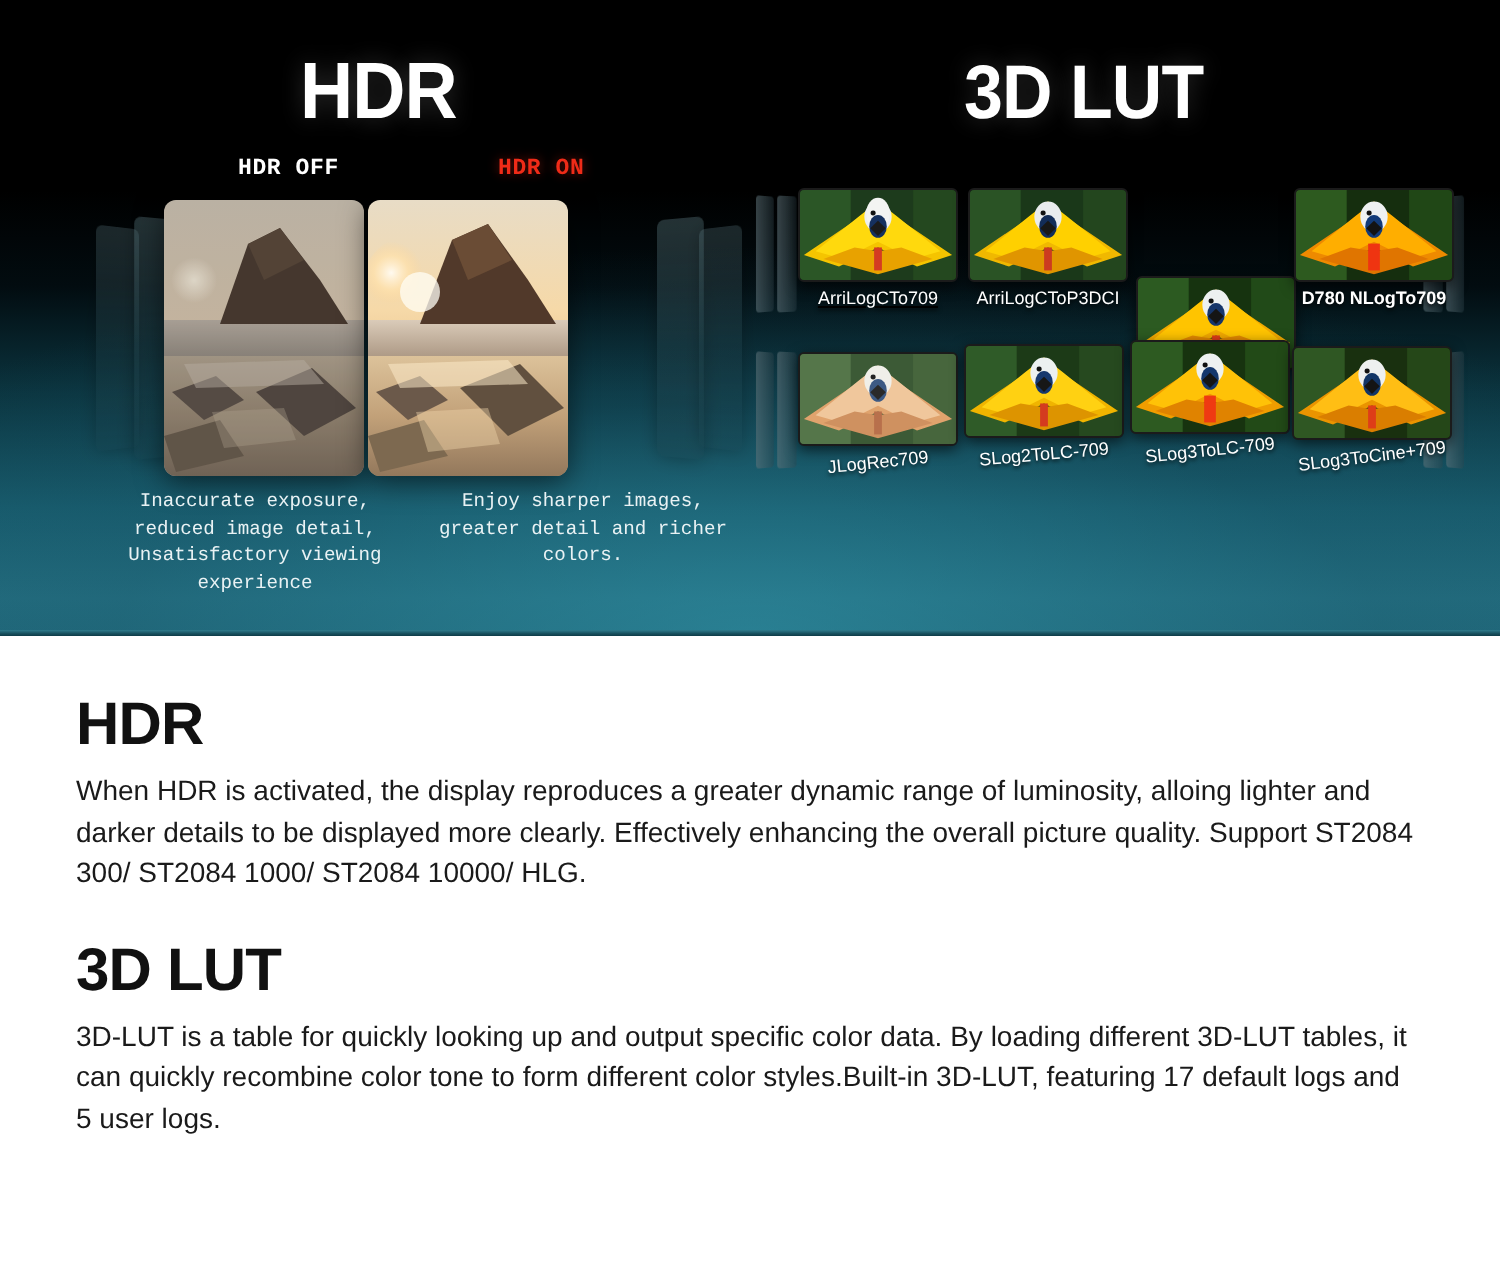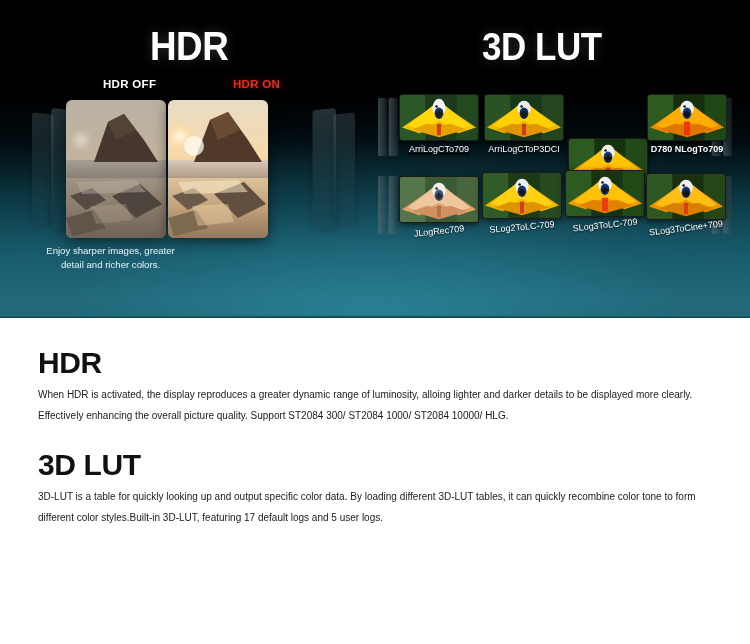--- a/index.html
+++ b/index.html
@@ -35,21 +35,21 @@
     color: #ffffff;
     font-weight: bold;
     letter-spacing: -0.5px;
     text-shadow: 0 0 12px rgba(255,255,255,0.18);
     font-family: "Liberation Sans", sans-serif;
   }
   #title-hdr { left: 150px; top: 24px; font-size: 40px; transform: scaleX(0.92); transform-origin: left center; }
   #title-lut { left: 482px; top: 26px; font-size: 38px; transform: scaleX(0.92); transform-origin: left center; }
 
   
-  .hdr-block { position: absolute; left: 28px; top: 78px; width: 330px; height: 230px; }
+  .hdr-block { position: absolute; left: 44px; top: 78px; width: 330px; height: 230px; font-family: Liberation Mono, monospace; }
 
   .hdr-state-row { position: relative; height: 18px; }
   .hdr-state {
     position: absolute;
     font-size: 11.5px;
     font-weight: bold;
     letter-spacing: 0.3px;
   }
   #hdr-off-label { left: 75px; color: #ffffff; }
   #hdr-on-label { left: 205px; color: #ef2b18; text-shadow: 0 0 6px rgba(239,43,24,0.45); }
@@ -158,21 +158,21 @@
   .content { padding: 28px 38px 0 38px; }
   .sec-title {
     color: #111111;
     font-size: 30px;
     font-weight: bold;
     letter-spacing: -0.4px;
     line-height: 34px;
   }
   .sec-body {
     color: #1a1a1a;
-    font-size: 10px;
+    font-size: 14px;
     line-height: 20.5px;
     margin-top: 5px;
     max-width: 672px;
   }
   .sec-spacer { height: 22px; }
 </style>
 </head>
 <body>
 
 <div class="hero">
@@ -265,20 +265,21 @@
           <path d="M46 94 L76 82 L98 104 L70 118 Z" fill="#61503f"></path>
           <path d="M0 118 L28 110 L40 128 L6 136 Z" fill="#7d6950"></path>
           <path d="M10 82 L70 80 L80 92 L16 94 Z" fill="#fbe9c9" opacity="0.55"></path>
           <path d="M24 106 L60 104 L66 122 L30 126 Z" fill="#f0d6ab" opacity="0.42"></path>
           <circle cx="26" cy="46" r="10" fill="#fffdf6" opacity="0.75"></circle>
         </svg>
       </div>
     </div>
 
     <div class="hdr-captions">
+      <div class="hdr-caption" id="caption-off">Inaccurate exposure, reduced image detail, Unsatisfactory viewing experience</div>
       <div class="hdr-caption" id="caption-on">Enjoy sharper images, greater detail and richer colors.</div>
     </div>
   </div>
 
   <div class="lut-block">
 
     <div class="lut-row" id="lut-row-1">
       <div class="lut-edge" id="edge-l1"></div>
       <div class="lut-edge" id="edge-l2"></div>
       <div class="lut-edge" id="edge-r1"></div>

